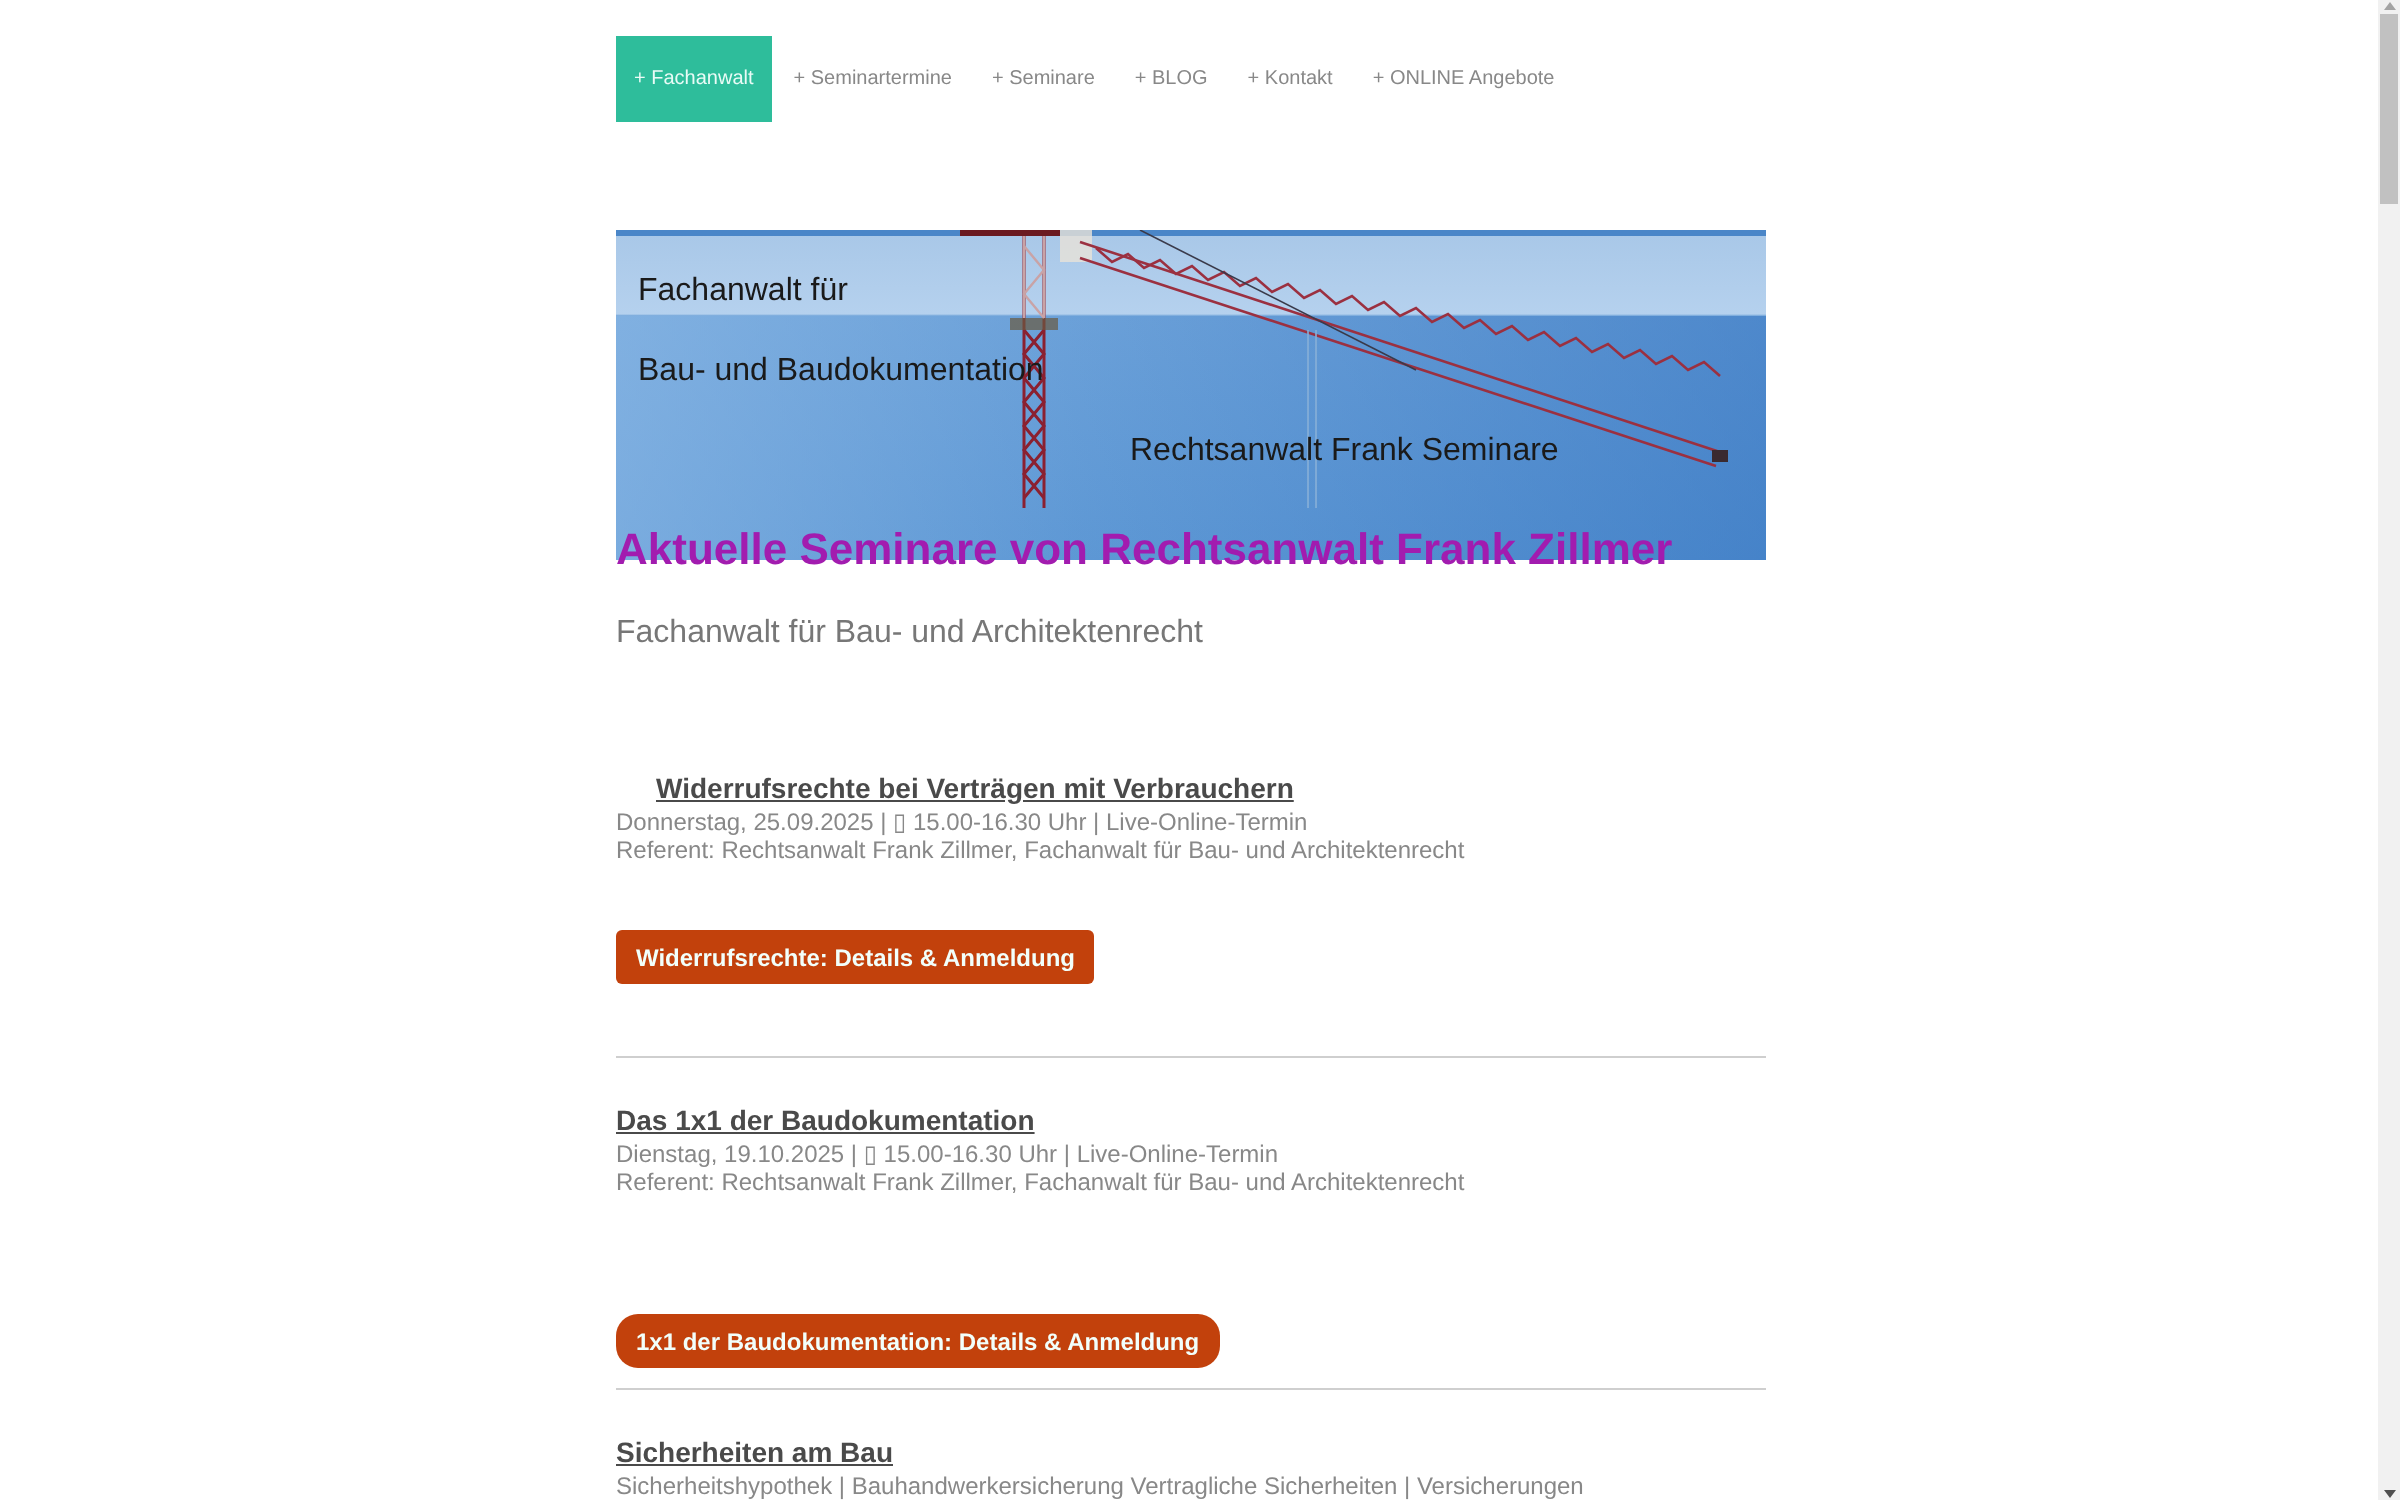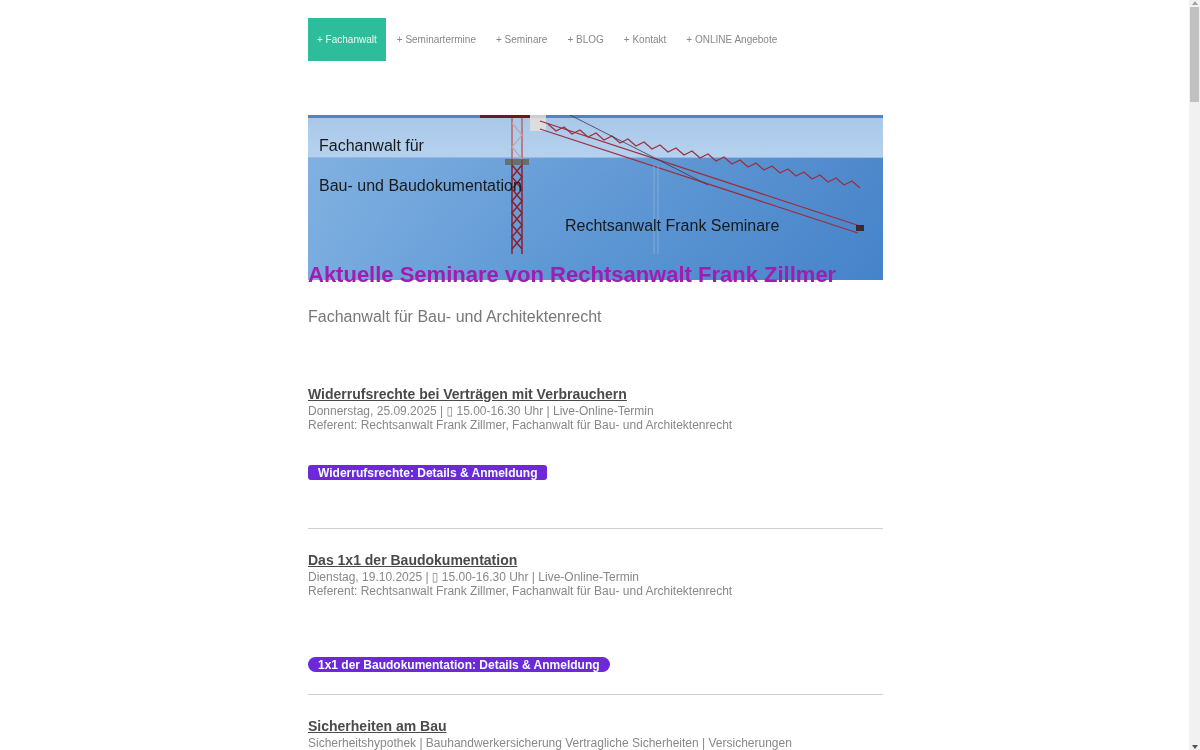--- a/index.html
+++ b/index.html
@@ -20,21 +20,21 @@
   .banner .sky-grad { position: absolute; inset: 43px 0 0 0; background: linear-gradient(90deg, rgba(140,185,230,0.6), rgba(90,150,215,0.2) 40%, rgba(45,110,190,0.5)); }
   .banner-text { position: absolute; color: #1a1a1a; font-size: 16px; white-space: nowrap; }
   .banner svg { position: absolute; left: 0; top: 0; }
 
   
   .title { position: absolute; left: 0; top: 262px; font-size: 22px; font-weight: bold; color: #a21caf; white-space: nowrap; }
   .subtitle { position: absolute; left: 0; top: 308px; font-size: 16px; color: #777; white-space: nowrap; }
 
   .seminar-title { position: absolute; left: 0; font-size: 14px; font-weight: bold; color: #4a4a4a; text-decoration: underline; white-space: nowrap; cursor: pointer; }
   .seminar-line { position: absolute; left: 0; font-size: 12px; color: #888; white-space: nowrap; }
-  .btn { position: absolute; left: 0; height: 15px; background: #6d28d9; color: #f2fffb; font-size: 12px; font-weight: bold;
+  .btn { position: absolute; left: 0; height: 27px; background: #c2410c; color: #f2fffb; font-size: 12px; font-weight: bold;
     border-radius: 3px; display: flex; align-items: center; padding: 0 10px; white-space: nowrap; cursor: pointer; }
   .divider { position: absolute; left: 0; width: 575px; height: 1px; background: #cfcfcf; }
 
   
   .scrollbar { position: absolute; right: 0; top: 0; width: 11px; height: 750px; background: #f1f1f1; }
   .scroll-thumb { position: absolute; left: 1px; top: 7px; width: 9px; height: 95px; background: #c1c1c1; }
   .scroll-up, .scroll-down { position: absolute; left: 3px; width: 5px; height: 4px; font-size: 0; }
   .scroll-up { top: 1px; border-left: 3px solid transparent; border-right: 3px solid transparent; border-bottom: 4px solid #a3a3a3; width: 0; height: 0; }
   .scroll-down { bottom: 1px; border-left: 3px solid transparent; border-right: 3px solid transparent; border-top: 4px solid #505050; width: 0; height: 0; }
 </style>
@@ -83,21 +83,21 @@
       <rect x="548" y="110" width="8" height="6" fill="#3a2a30"></rect>
     </svg>
     <div class="banner-text" style="left:11px; top:22px;">Fachanwalt für</div>
     <div class="banner-text" style="left:11px; top:62px;">Bau- und Baudokumentation</div>
     <div class="banner-text" style="left:257px; top:102px;">Rechtsanwalt  Frank Seminare</div>
   </div>
 
   <h1 class="title">Aktuelle Seminare von Rechtsanwalt Frank Zillmer</h1>
   <div class="subtitle">Fachanwalt für Bau- und Architektenrecht</div>
 
-  <div class="seminar-title" style="top:386px;">Widerrufsrechte bei Verträgen mit Verbrauchern</div>
+  <div class="seminar-title" style="top:386px;margin-left:20px;">Widerrufsrechte bei Verträgen mit Verbrauchern</div>
   <div class="seminar-line" style="top:404px;">Donnerstag, 25.09.2025 | ▯ 15.00-16.30 Uhr | Live-Online-Termin</div>
   <div class="seminar-line" style="top:418px;">Referent: Rechtsanwalt Frank Zillmer, Fachanwalt für Bau- und Architektenrecht</div>
   <div class="btn" style="top:465px;">Widerrufsrechte: Details &amp; Anmeldung</div>
   <div class="divider" style="top:528px;"></div>
 
   <div class="seminar-title" style="top:552px;">Das 1x1 der Baudokumentation</div>
   <div class="seminar-line" style="top:570px;">Dienstag, 19.10.2025 | ▯ 15.00-16.30 Uhr | Live-Online-Termin</div>
   <div class="seminar-line" style="top:584px;">Referent: Rechtsanwalt Frank Zillmer, Fachanwalt für Bau- und Architektenrecht</div>
   <div class="btn" style="top:657px;border-radius:11px;">1x1 der Baudokumentation: Details &amp; Anmeldung</div>
   <div class="divider" style="top:694px;"></div>

